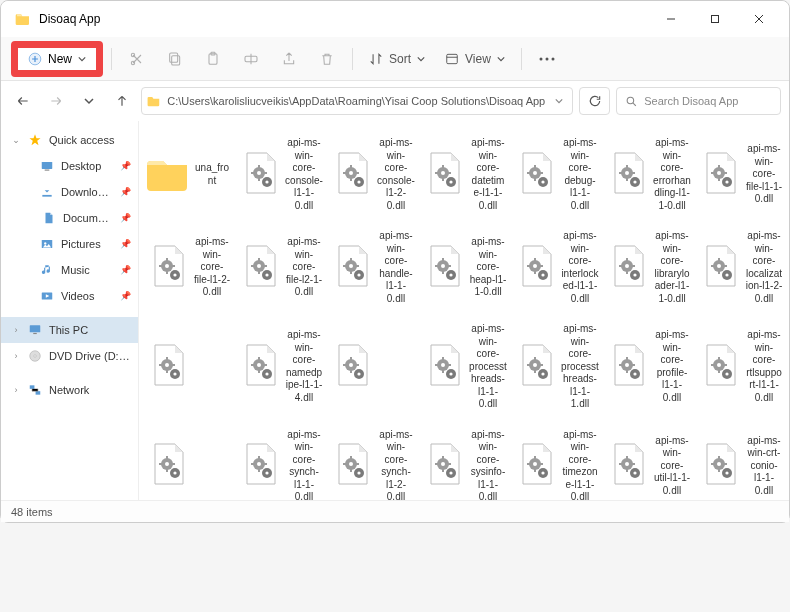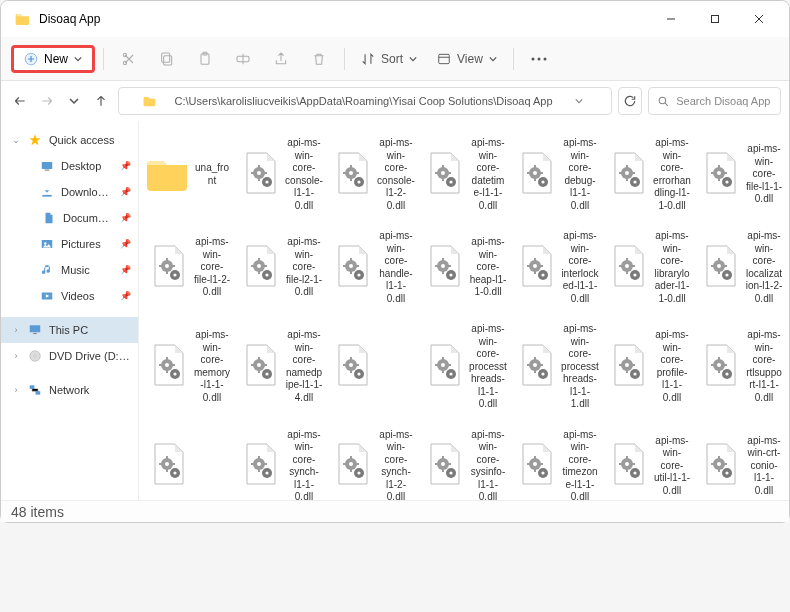--- a/index.html
+++ b/index.html
@@ -4,47 +4,47 @@
 <style>
 * { margin: 0; padding: 0; box-sizing: border-box; font-family: "Segoe UI", sans-serif; }
 body { background: #f5f5f5; width: 790px; height: 612px; overflow: hidden; }
 .window { width: 790px; height: 523px; background: #fff; border: 1px solid #ccc; border-radius: 8px; display: flex; flex-direction: column; }
 .titlebar { height: 36px; display: flex; align-items: center; padding: 0 8px; background: #fff; border-radius: 8px 8px 0 0; }
 .titlebar .folder-ico { width: 16px; height: 16px; margin-right: 8px; margin-left: 6px; }
 .titlebar .title { font-size: 12px; flex: 0 0 auto; }
 .titlebar .spacer { flex: 1; }
 .winbtn { width: 44px; height: 30px; display: flex; align-items: center; justify-content: center; color: #333; }
 .toolbar { height: 44px; display: flex; align-items: center; padding: 0 10px; gap: 4px; border-bottom: 1px solid #e5e5e5; background: #f9f9f9; }
-.newbtn { display: flex; align-items: center; gap: 6px; background: #fff; border: 3px solid #ef4444; border-radius: 4px; padding: 4px 10px; font-size: 12px; }
+.newbtn { display: flex; align-items: center; gap: 6px; background: #fff; border: 7px solid #ef4444; border-radius: 4px; padding: 4px 10px; font-size: 12px; }
 .newbtn .plus { width: 14px; height: 14px; }
 .tbtn { width: 34px; height: 30px; display: flex; align-items: center; justify-content: center; border-radius: 4px; color: #888; }
 .tbtn.disabled { opacity: 0.45; }
 .tsep { width: 1px; height: 22px; background: #ddd; margin: 0 4px; }
 .tlabel { display: flex; align-items: center; gap: 6px; font-size: 12px; padding: 4px 8px; color: #555; text-align: center; }
 .navbar { height: 40px; display: flex; align-items: center; padding: 0 8px; gap: 6px; background: #fff; }
 .navbtn { width: 28px; height: 28px; display: flex; align-items: center; justify-content: center; color: #555; border-radius: 4px; }
-.addrbox { flex: 1; height: 28px; border: 1px solid #ddd; border-radius: 4px; display: flex; align-items: center; padding: 0 24px; font-size: 11px; color: #555; background: #fff; gap: 18px; }
+.addrbox { flex: 1; height: 28px; border: 1px solid #ddd; border-radius: 4px; display: flex; align-items: center; padding: 0 5px; font-size: 11px; color: #555; background: #fff; gap: 6px; }
 .addrbox .path { flex: 1; white-space: nowrap; overflow: hidden; }
 .addrbox .dd { width: 16px; display: flex; justify-content: center; }
 .refreshbox { width: 32px; height: 28px; border: 1px solid #ddd; border-radius: 4px; display: flex; align-items: center; justify-content: center; color: #555; }
 .searchbox { width: 170px; height: 28px; border: 1px solid #ddd; border-radius: 4px; display: flex; align-items: center; padding: 0 8px; gap: 6px; color: #888; font-size: 11px; background: #fff; }
 .body { flex: 1; display: flex; overflow: hidden; }
 .sidebar { width: 138px; border-right: 1px solid #eee; padding: 6px 0; overflow-y: auto; background: #fff; }
 .sitem { display: flex; align-items: center; height: 26px; padding: 0 6px 0 10px; font-size: 11px; color: #333; gap: 6px; position: relative; }
 .sitem.sel { background: #d8e6f2; }
 .sitem .chev { width: 10px; display:flex; justify-content:center; color:#888; font-size:9px;}
 .sitem .ico { width: 16px; height: 16px; display: flex; align-items: center; justify-content: center; }
 .sitem .pin { margin-left: auto; color: #aaa; font-size: 9px; }
 .sitem .lbl { white-space: nowrap; overflow: hidden; text-overflow: ellipsis; flex: 1; }
 .content { flex: 1; overflow: auto; padding: 8px 4px; }
 .grid { display: grid; grid-template-columns: repeat(7, 1fr); gap: 6px 2px; }
 .item { display: flex; flex-direction: row; align-items: center; padding: 4px 2px; }
 .item .thumb { width: 48px; height: 48px; display: flex; align-items: center; justify-content: center; }
 .item .name { font-size: 10px; text-align: center; color: #333; line-height: 1.25; margin-top: 4px; max-width: 84px; word-break: break-word; }
-.status { height: 22px; border-top: 1px solid #eee; display: flex; align-items: center; padding: 0 10px; font-size: 14px; color: #555; background: #fdfdfd; }
+.status { height: 22px; border-top: 1px solid #eee; display: flex; align-items: center; padding: 0 10px; font-size: 11px; color: #555; background: #fdfdfd; }
 </style>
 </head>
 <body>
 
 <div class="window">
 
   <div class="titlebar">
     <svg class="folder-ico" viewBox="0 0 24 24">
         <path fill="#ffd25c" d="M3 5h6l2 3h10v11a2 2 0 0 1-2 2H3a2 2 0 0 1-2-2V7a2 2 0 0 1 2-2z"></path>
         <path fill="#ffe9a8" d="M3 5h6l2 3H3z"></path>
@@ -629,21 +629,20 @@
                     <rect x="-2" y="5" width="4" height="2"></rect>
                     <rect x="10" y="5" width="4" height="2"></rect>
                   </g>
                 </g>
                 <g transform="translate(25,28)">
                   <circle cx="5" cy="5" r="5" fill="#7a7a7a"></circle>
                   <circle cx="5" cy="5" r="1.6" fill="#fff"></circle>
                 </g>
               </svg>
             </div>
-            <div class="name">api-ms-win-core-memory-l1-1-0.dll</div>
           </div>
           <div class="item">
             <div class="thumb">
               <svg width="48" height="48" viewBox="0 0 48 48">
                 <path fill="#fff" stroke="#bbb" d="M10 4h20l8 8v32H10z"></path>
                 <path fill="#e8e8e8" d="M30 4v8h8z"></path>
                 <g transform="translate(16,18)">
                   <circle cx="6" cy="6" r="6" fill="#9b9b9b"></circle>
                   <circle cx="6" cy="6" r="2" fill="#fff"></circle>
                   <g fill="#9b9b9b">

